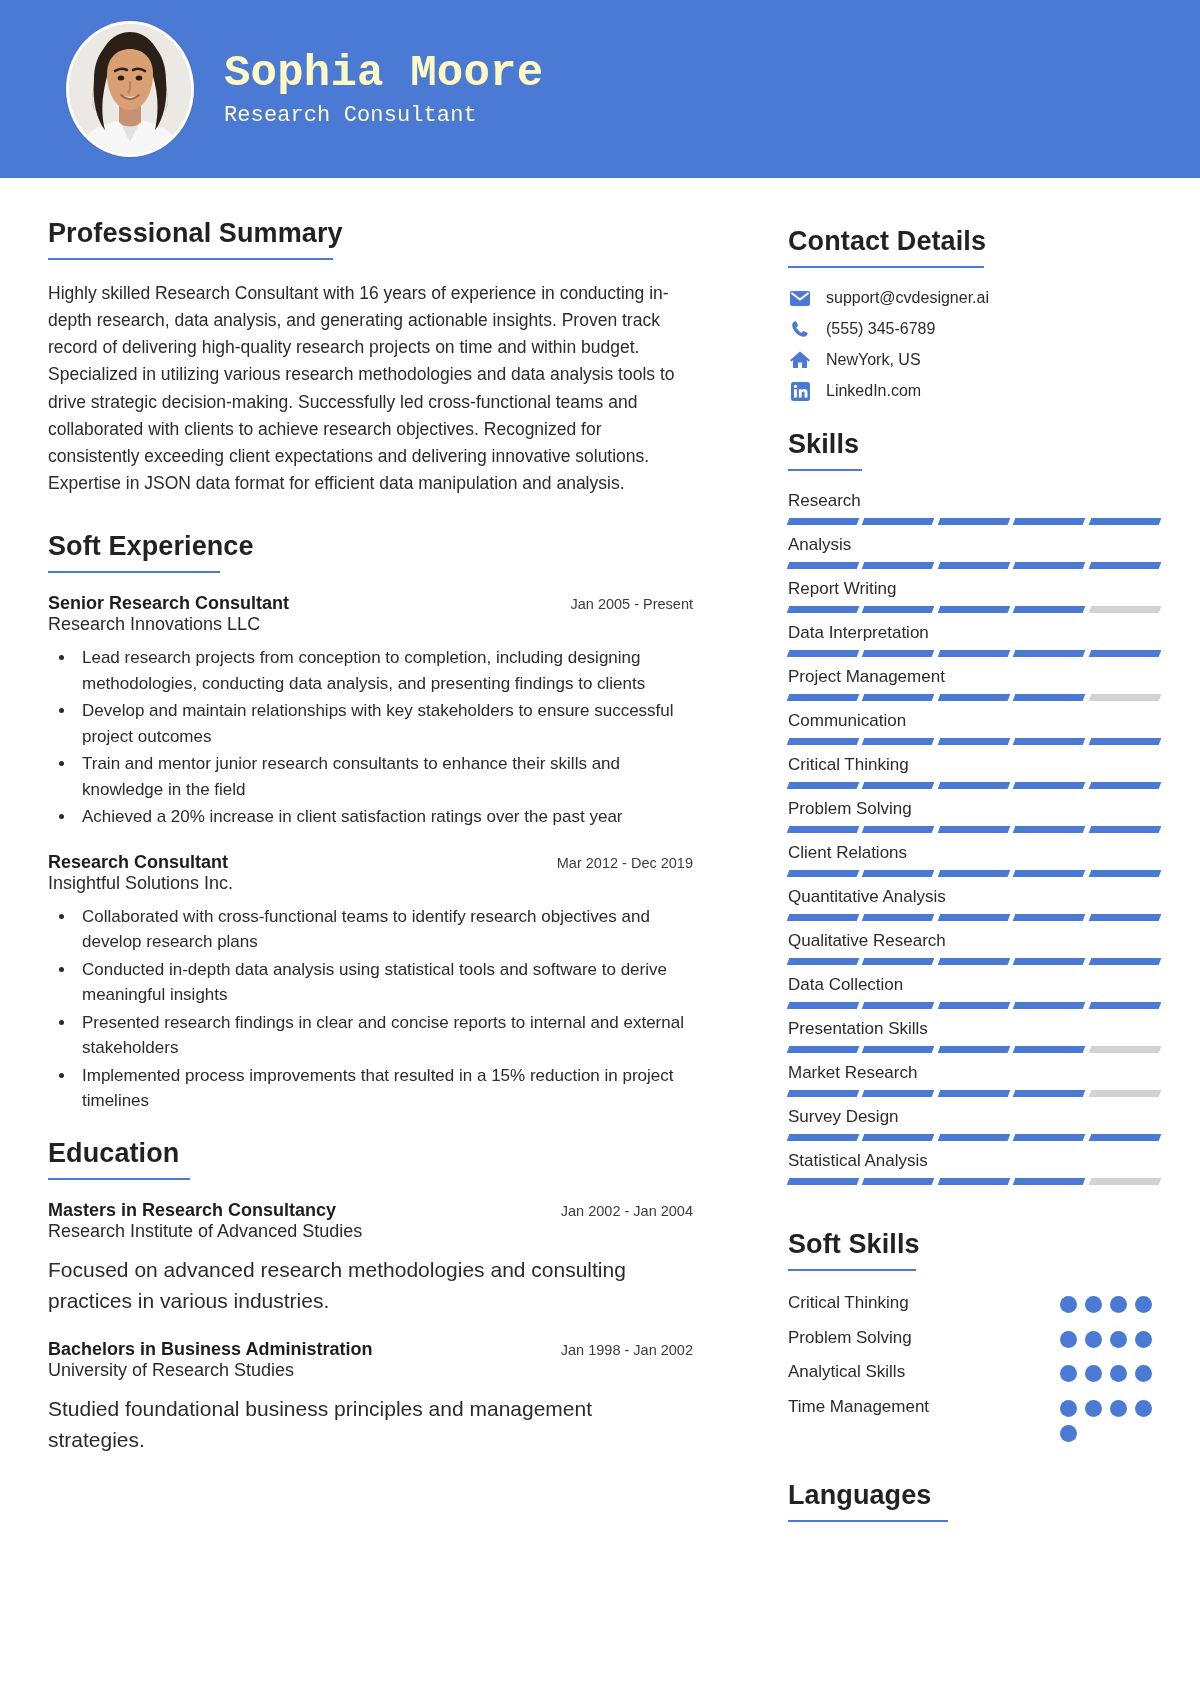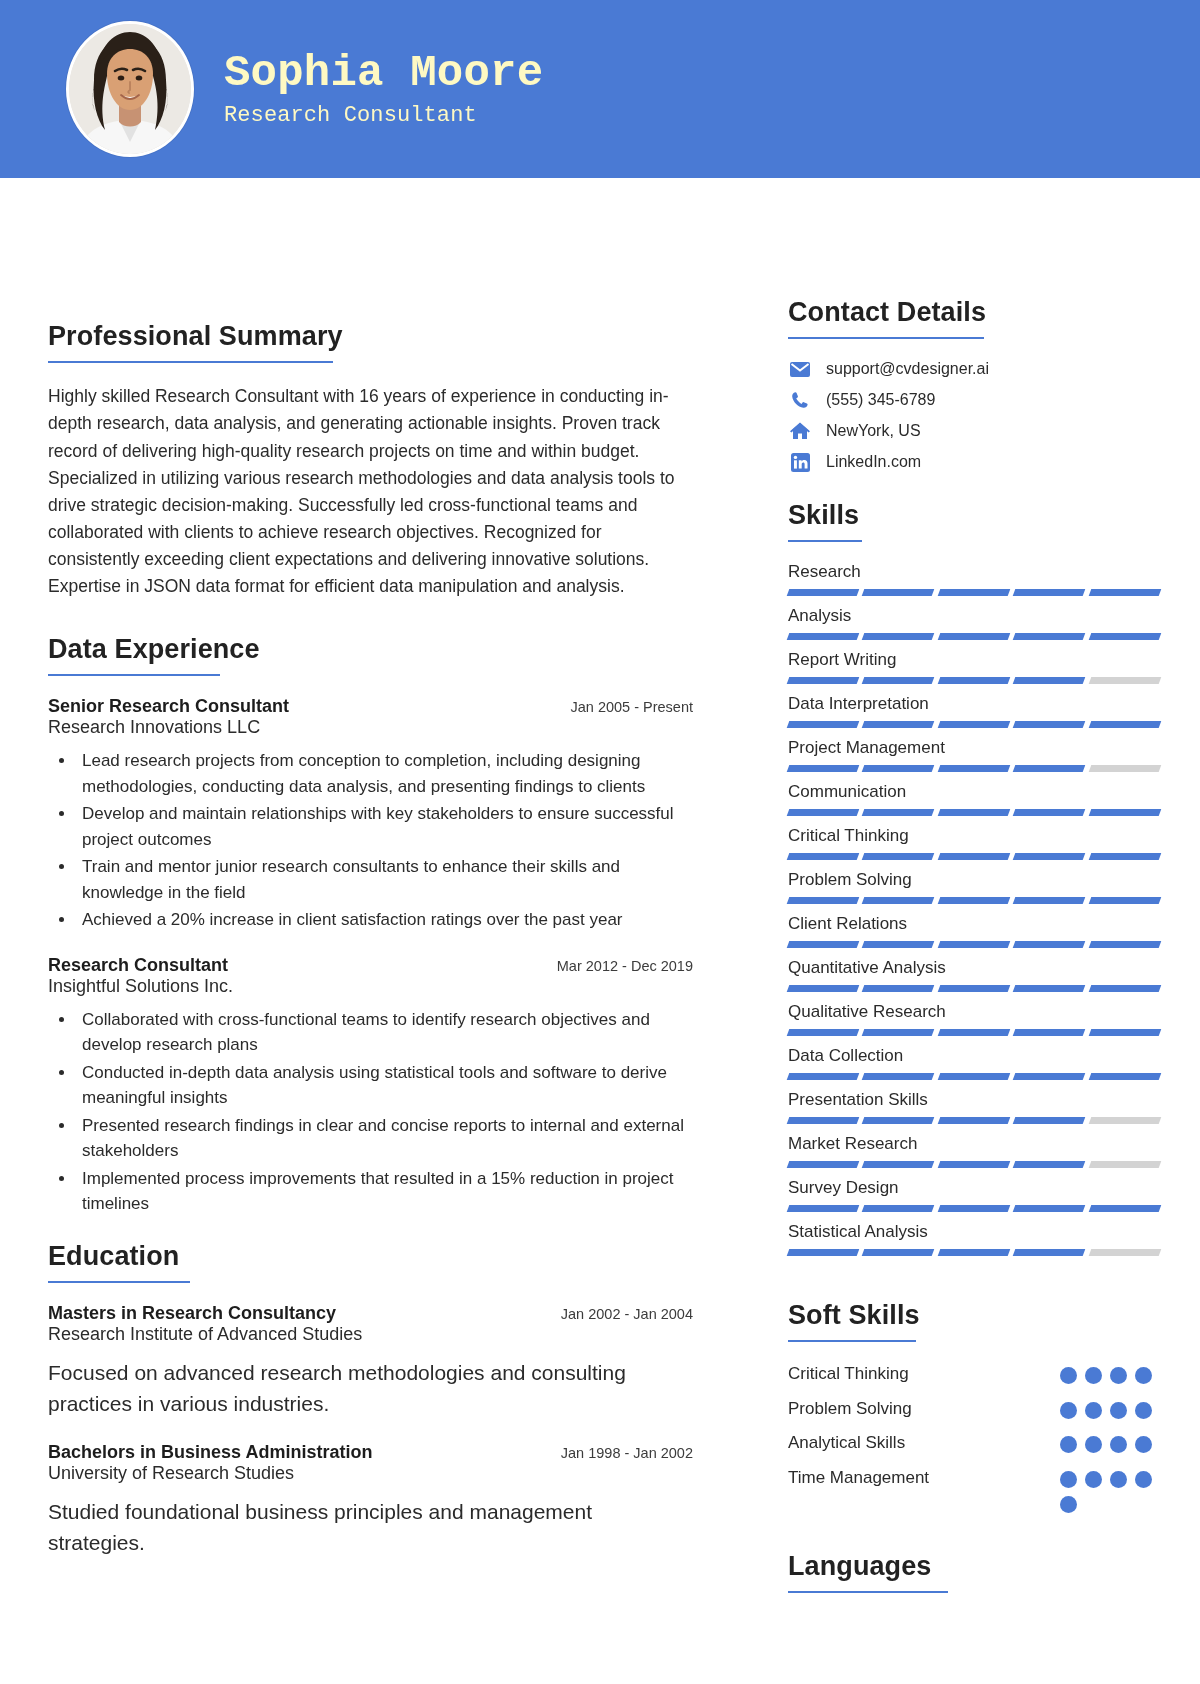--- a/index.html
+++ b/index.html
@@ -57,21 +57,21 @@
   .role {
     font-size: 22px;
     font-weight: normal;
     margin: 0;
     letter-spacing: 0.1px;
   }
 
   
   .content {
     display: flex;
-    align-items: center;
+    align-items: flex-start;
     height: 1506px;
   }
   .left {
     width: 745px;
     box-sizing: border-box;
     padding: 40px 52px 0 48px;
   }
   .divider-col {
     width: 1px;
     background: #d8d8d8;
@@ -288,21 +288,21 @@
 
     <div class="left">
 
       <div class="sec-block">
         <div class="sec-title">Professional Summary</div>
         <div class="sec-rule"></div>
         <p class="summary">Highly skilled Research Consultant with 16 years of experience in conducting in-depth research, data analysis, and generating actionable insights. Proven track record of delivering high-quality research projects on time and within budget. Specialized in utilizing various research methodologies and data analysis tools to drive strategic decision-making. Successfully led cross-functional teams and collaborated with clients to achieve research objectives. Recognized for consistently exceeding client expectations and delivering innovative solutions. Expertise in JSON data format for efficient data manipulation and analysis.</p>
       </div>
 
       <div class="sec-block work">
-        <div class="sec-title">Data Experience</div>
+        <div class="sec-title">Soft Experience</div>
         <div class="sec-rule work"></div>
         <div id="work-entries">
             <div class="entry">
               <div class="entry-head">
                 <div class="entry-title">Senior Research Consultant</div>
                 <div class="entry-date">Jan 2005 - Present</div>
               </div>
               <div class="entry-org">Research Innovations LLC</div>
               <ul class="bullets">
                 <li>Lead research projects from conception to completion, including designing methodologies, conducting data analysis, and presenting findings to clients</li>

